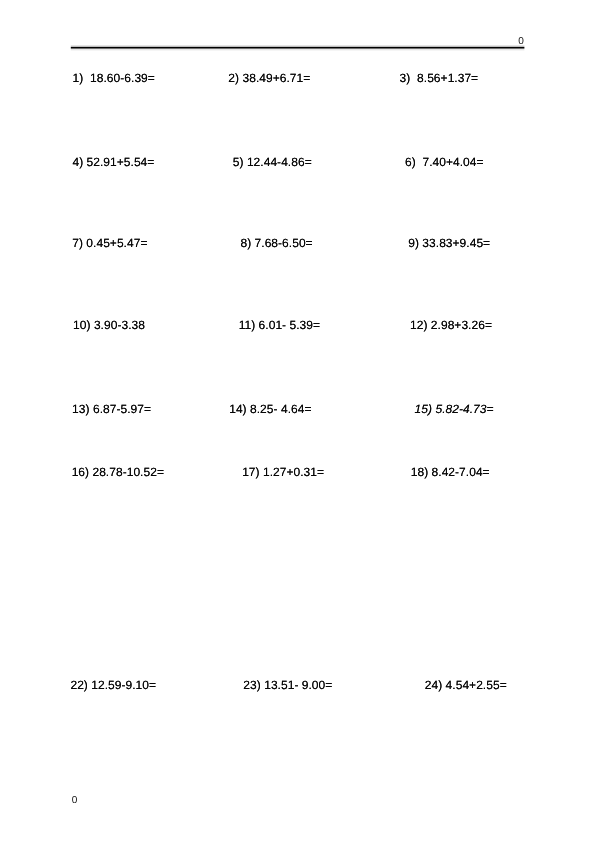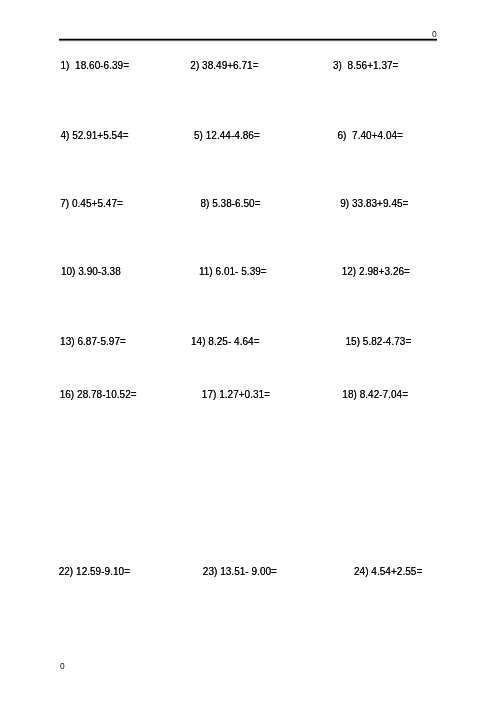--- a/index.html
+++ b/index.html
@@ -90,32 +90,32 @@
         <div class="problem-item" style="left: 190.3px;">2) 38.49+6.71=</div>
         <div class="problem-item" style="left: 333px;">3)  8.56+1.37=</div>
       </div>
       <div class="problem-row" style="top: 129px;">
         <div class="problem-item" style="left: 60.4px;">4) 52.91+5.54=</div>
         <div class="problem-item" style="left: 194px;">5) 12.44-4.86=</div>
         <div class="problem-item" style="left: 337.5px;">6)  7.40+4.04=</div>
       </div>
       <div class="problem-row" style="top: 197px;">
         <div class="problem-item" style="left: 60.2px;">7) 0.45+5.47=</div>
-        <div class="problem-item" style="left: 200.4px;">8) 5.38-6.50=</div>
+        <div class="problem-item" style="left: 200.4px;">8) 7.68-6.50=</div>
         <div class="problem-item" style="left: 340.2px;">9) 33.83+9.45=</div>
       </div>
       <div class="problem-row" style="top: 265px;">
         <div class="problem-item" style="left: 60.9px;">10) 3.90-3.38</div>
         <div class="problem-item" style="left: 198.9px;">11) 6.01- 5.39=</div>
         <div class="problem-item" style="left: 341.7px;">12) 2.98+3.26=</div>
       </div>
       <div class="problem-row" style="top: 335px;">
         <div class="problem-item" style="left: 60.1px;">13) 6.87-5.97=</div>
         <div class="problem-item" style="left: 191px;">14) 8.25- 4.64=</div>
-        <div class="problem-item" style="left: 345.5px;">15) 5.82-4.73=</div>
+        <div class="problem-item" style="left: 345.5px; font-style: italic;">15) 5.82-4.73=</div>
       </div>
       <div class="problem-row" style="top: 388px; padding-left: 24px;">
         <div class="problem-item" style="left: 59.7px;">16) 28.78-10.52=</div>
         <div class="problem-item" style="left: 201.8px;">17) 1.27+0.31=</div>
         <div class="problem-item" style="left: 342.3px;">18) 8.42-7.04=</div>
       </div>
       <div class="problem-row" style="top: 565px;">
         <div class="problem-item" style="left: 58.7px;">22) 12.59-9.10=</div>
         <div class="problem-item" style="left: 202.8px;">23) 13.51- 9.00=</div>
         <div class="problem-item" style="left: 354px; text-align: right;">24) 4.54+2.55=</div>

